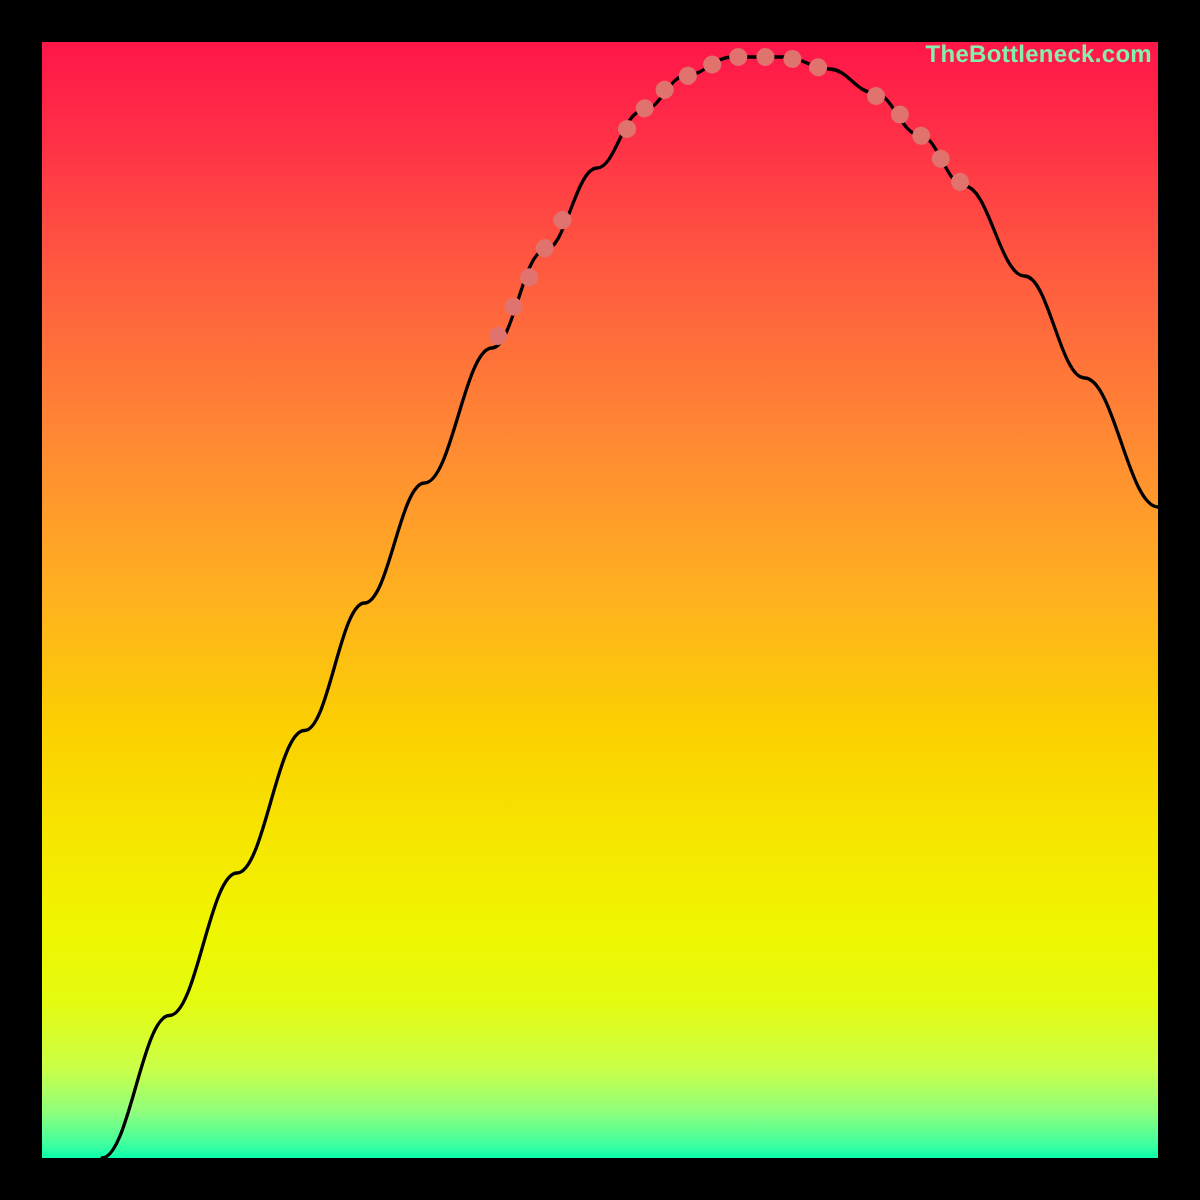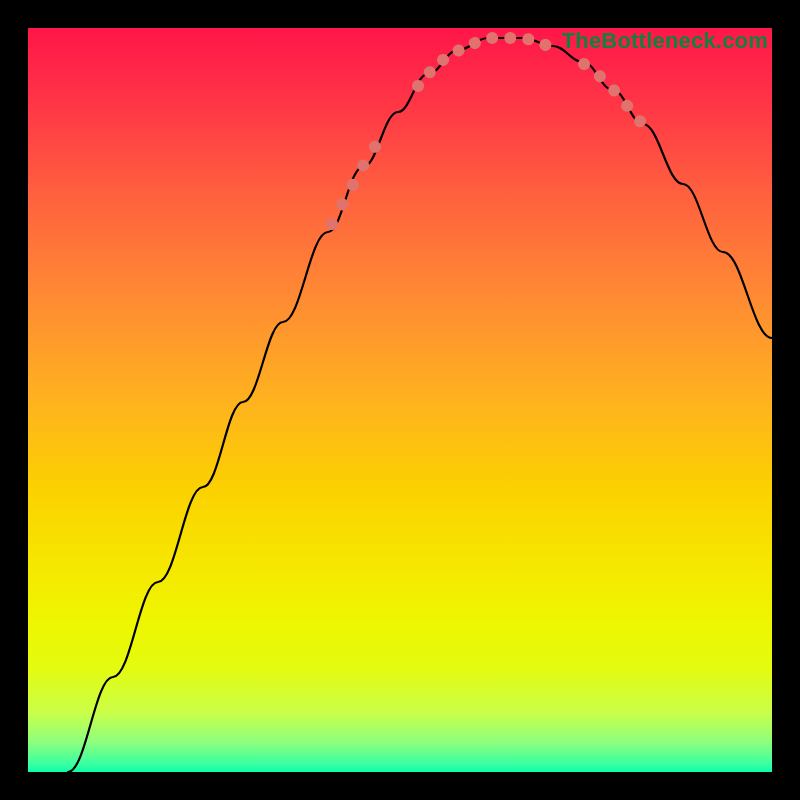--- a/index.html
+++ b/index.html
@@ -30,23 +30,23 @@
       #8dff7e 96%,
       #37ffa2 99%,
       #08ffa8 100%
     );
   }
   .watermark {
     position: absolute;
     top: 28px;
     right: 32px;
     font-family: Arial, Helvetica, sans-serif;
-    font-size: 22px;
+    font-size: 16px;
     font-weight: 600;
-    color: #15803d;
+    color: #86efac;
     letter-spacing: 0.2px;
     pointer-events: none;
     user-select: none;
   }
   svg.curve {
     position: absolute;
     left: 28px;
     top: 28px;
     width: 744px;
     height: 744px;

